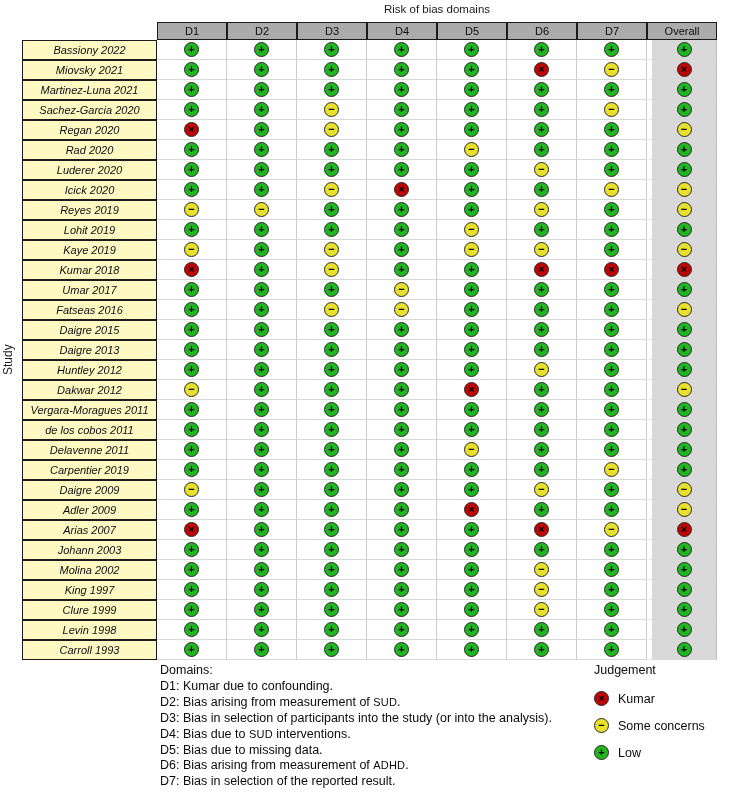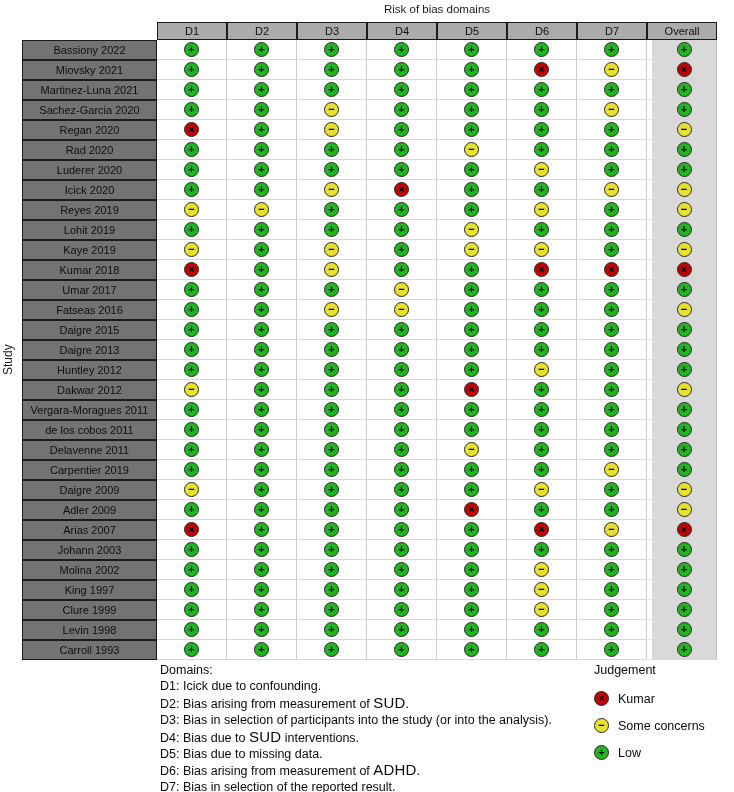--- a/index.html
+++ b/index.html
@@ -9,33 +9,33 @@
          font-size:11.5px;color:#1c1c1c;}
   .ylabel{position:absolute;left:1px;top:328px;width:14px;height:64px;display:flex;
           align-items:center;justify-content:center;font-size:12px;color:#1c1c1c;
           writing-mode:vertical-rl;transform:rotate(180deg);}
   #grid{position:absolute;left:22px;top:22px;display:grid;
         grid-template-columns:135px repeat(8,70px);
         grid-template-rows:18px repeat(31,20px);}
   .corner{background:transparent;}
   .hcell{background:#ABABAB;border:1px solid #1b1b1b;display:flex;align-items:center;
          justify-content:center;font-size:11px;color:#0e0e0e;}
-  .scell{background:#737373;border:1px solid #1b1b1b;display:flex;align-items:center;
-         justify-content:center;font-size:11px;color:#0e0e0e;white-space:nowrap;overflow:hidden;}
+  .scell{background:#fef9c3;border:1px solid #1b1b1b;display:flex;align-items:center;
+         justify-content:center;font-size:11px;color:#0e0e0e;white-space:nowrap;overflow:hidden;font-style:italic;}
   .dcell{background:#fff;border-right:1px solid #cccccc;border-bottom:1px solid #d8d8d8;
          display:flex;align-items:center;justify-content:center;}
   .dcell.overall{background:#D9D9D9;border-left:5px solid #ffffff;border-right:1px solid #bdbdbd;}
   .bubble{width:15px;height:15px;border-radius:50%;border:1px solid #2a2a2a;
           display:flex;align-items:center;justify-content:center;
           font-size:11px;font-weight:bold;color:#000;line-height:1;box-sizing:border-box;
           flex:0 0 auto;}
   .bubble.high{font-size:11px;}
   .domains{position:absolute;left:160px;top:663px;font-size:12.5px;line-height:15.9px;color:#0b0b0b;}
   .dline{white-space:nowrap;}
-  .sc{font-size:15px;letter-spacing:0.2px;}
+  .sc{font-size:11px;letter-spacing:0.2px;}
   .legend{position:absolute;left:594px;top:663px;font-size:12.5px;color:#0b0b0b;}
   .legend-title{margin-bottom:8px;}
   .litem{display:flex;align-items:center;gap:9px;height:27px;}
 </style>
 </head>
 <body>
 
 <div class="figure">
   <div class="title">Risk of bias domains</div>
   <div class="ylabel">Study</div>
@@ -823,21 +823,21 @@
         <div class="bubble low" style="background: rgb(33, 181, 33);">+</div>
       </div>
       <div class="dcell overall">
         <div class="bubble low" style="background: rgb(33, 181, 33);">+</div>
       </div>
     </div>
 
   <div class="domains">
     <div class="dline">Domains:</div>
     <div id="domain-lines">
-        <div class="dline"><span>D1: Icick due to confounding.</span></div>
+        <div class="dline"><span>D1: Kumar due to confounding.</span></div>
         <div class="dline"><span>D2: Bias arising from measurement of </span><span class="sc">SUD</span><span>.</span></div>
         <div class="dline"><span>D3: Bias in selection of participants into the study (or into the analysis).</span></div>
         <div class="dline"><span>D4: Bias due to </span><span class="sc">SUD</span><span> interventions.</span></div>
         <div class="dline"><span>D5: Bias due to missing data.</span></div>
         <div class="dline"><span>D6: Bias arising from measurement of </span><span class="sc">ADHD</span><span>.</span></div>
         <div class="dline"><span>D7: Bias in selection of the reported result.</span></div>
       </div>
   </div>
 
   <div class="legend">

